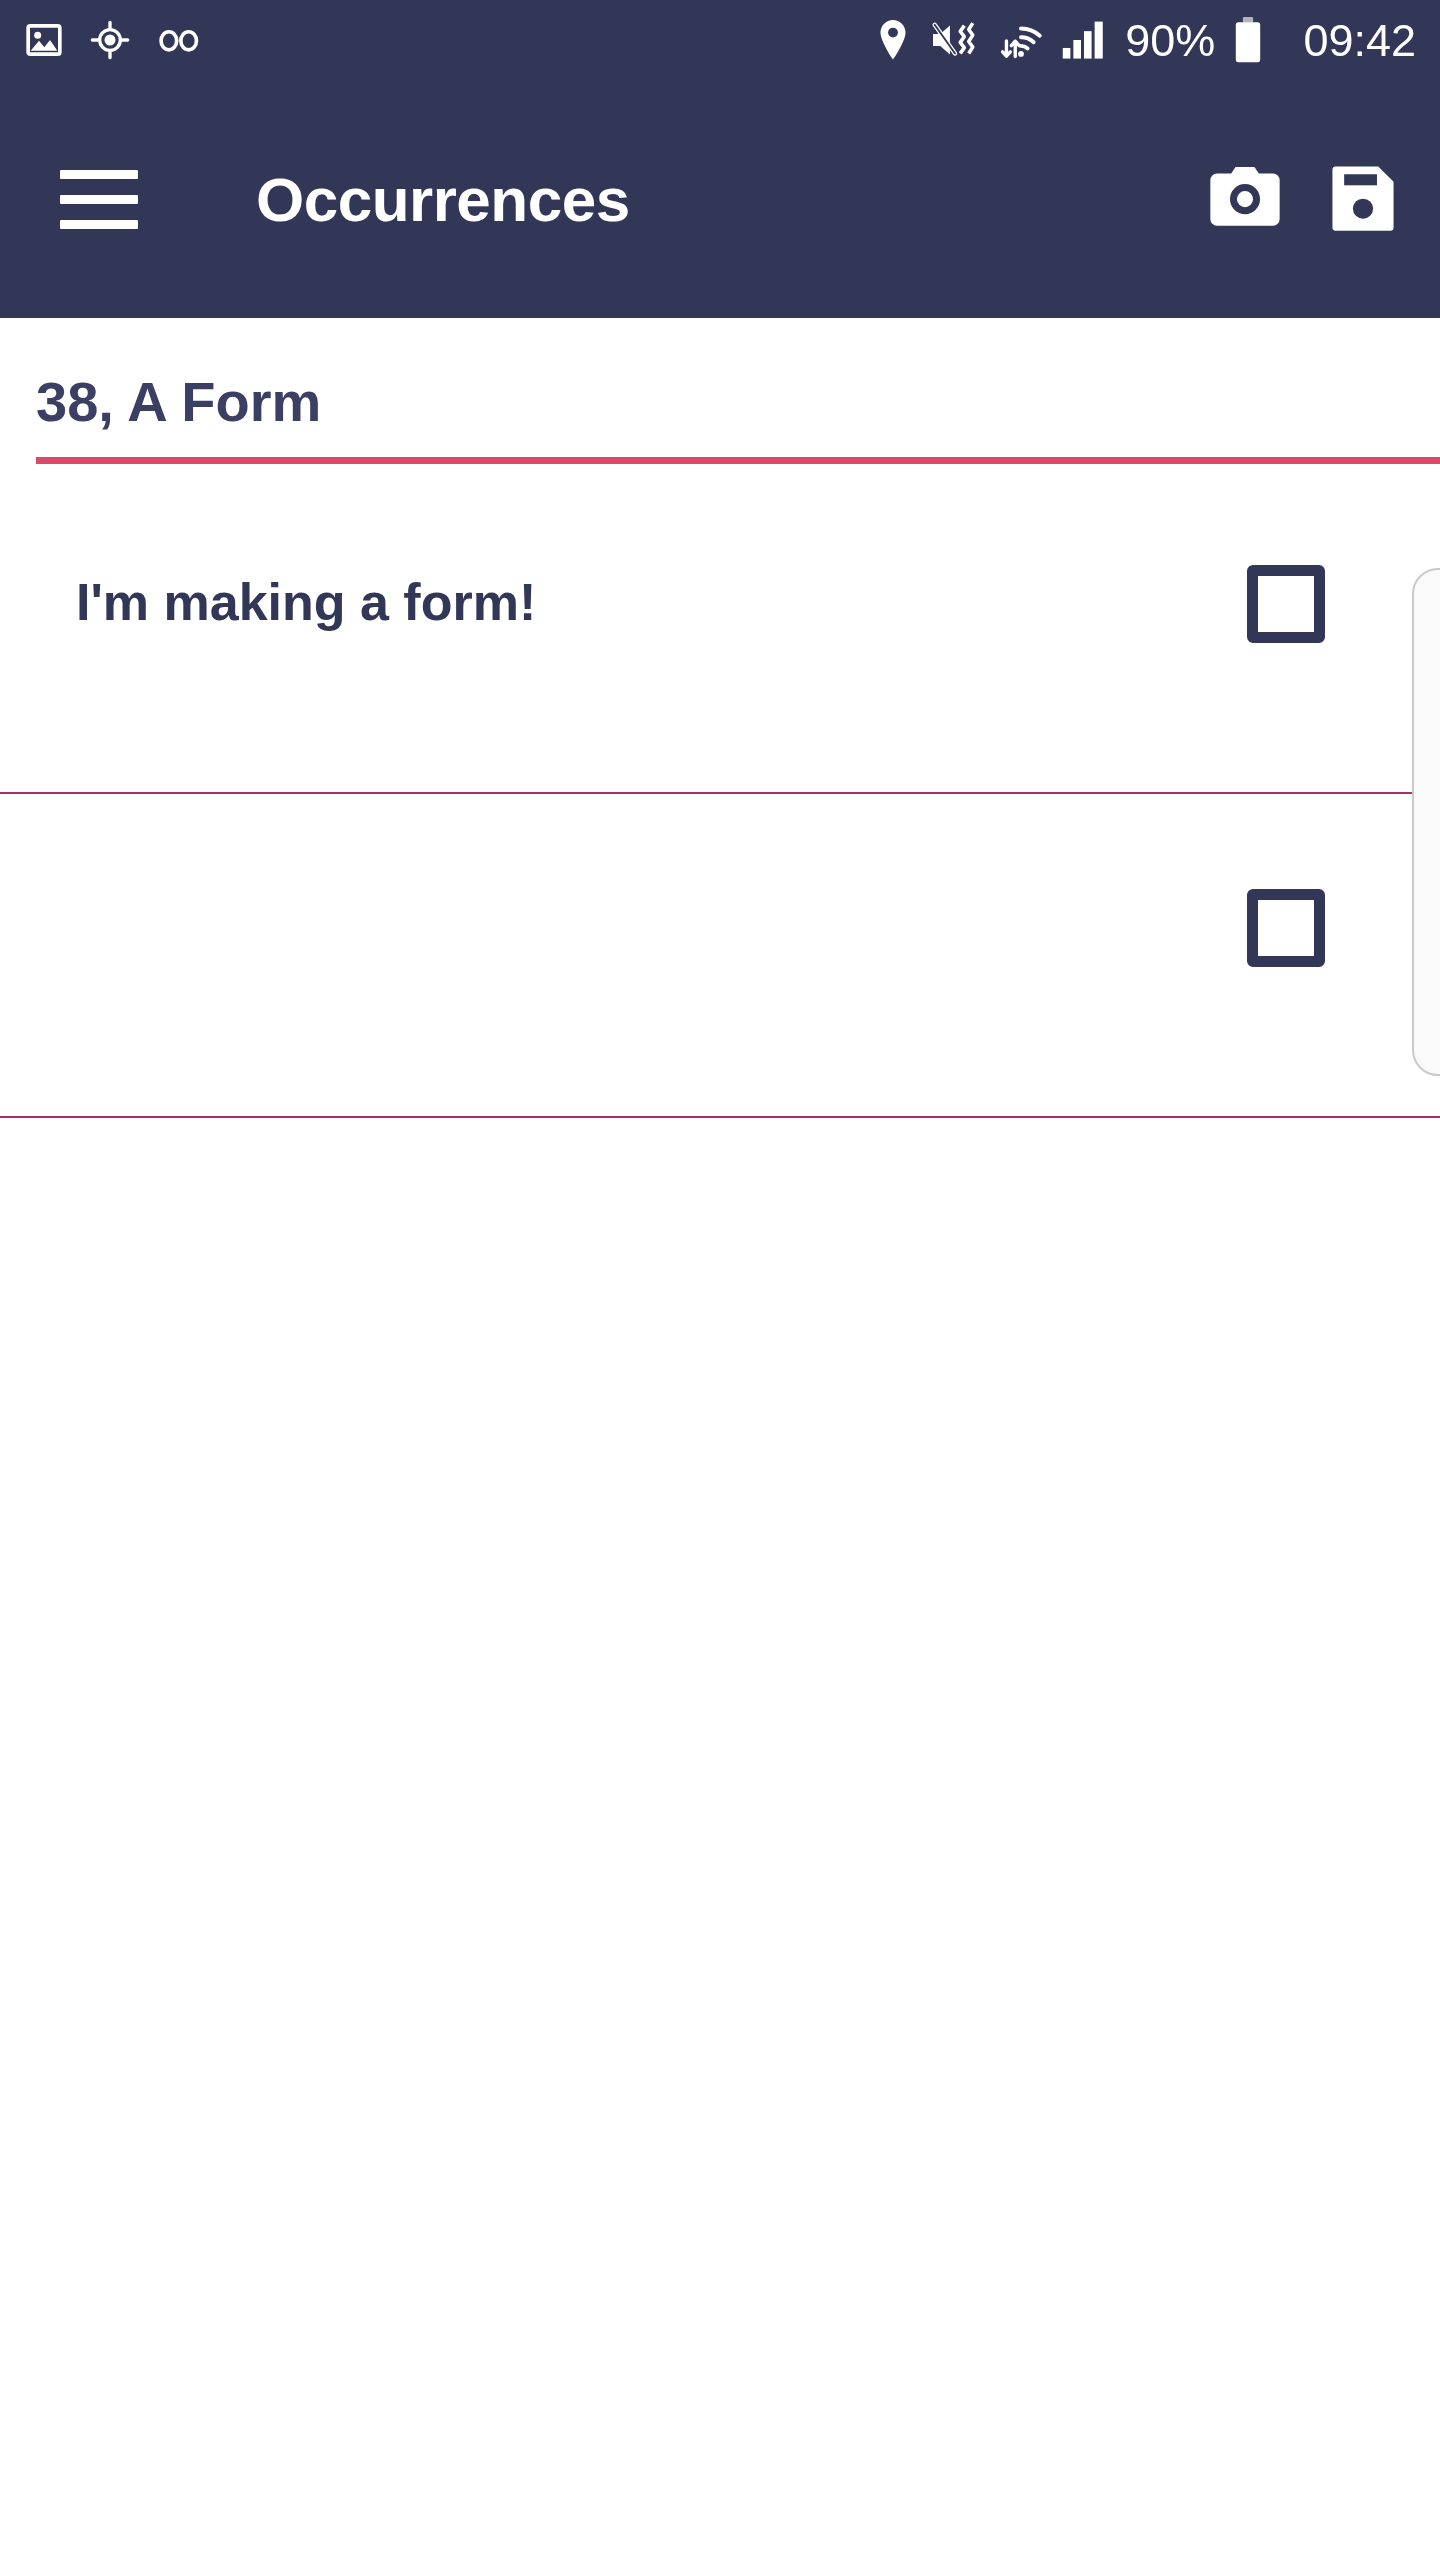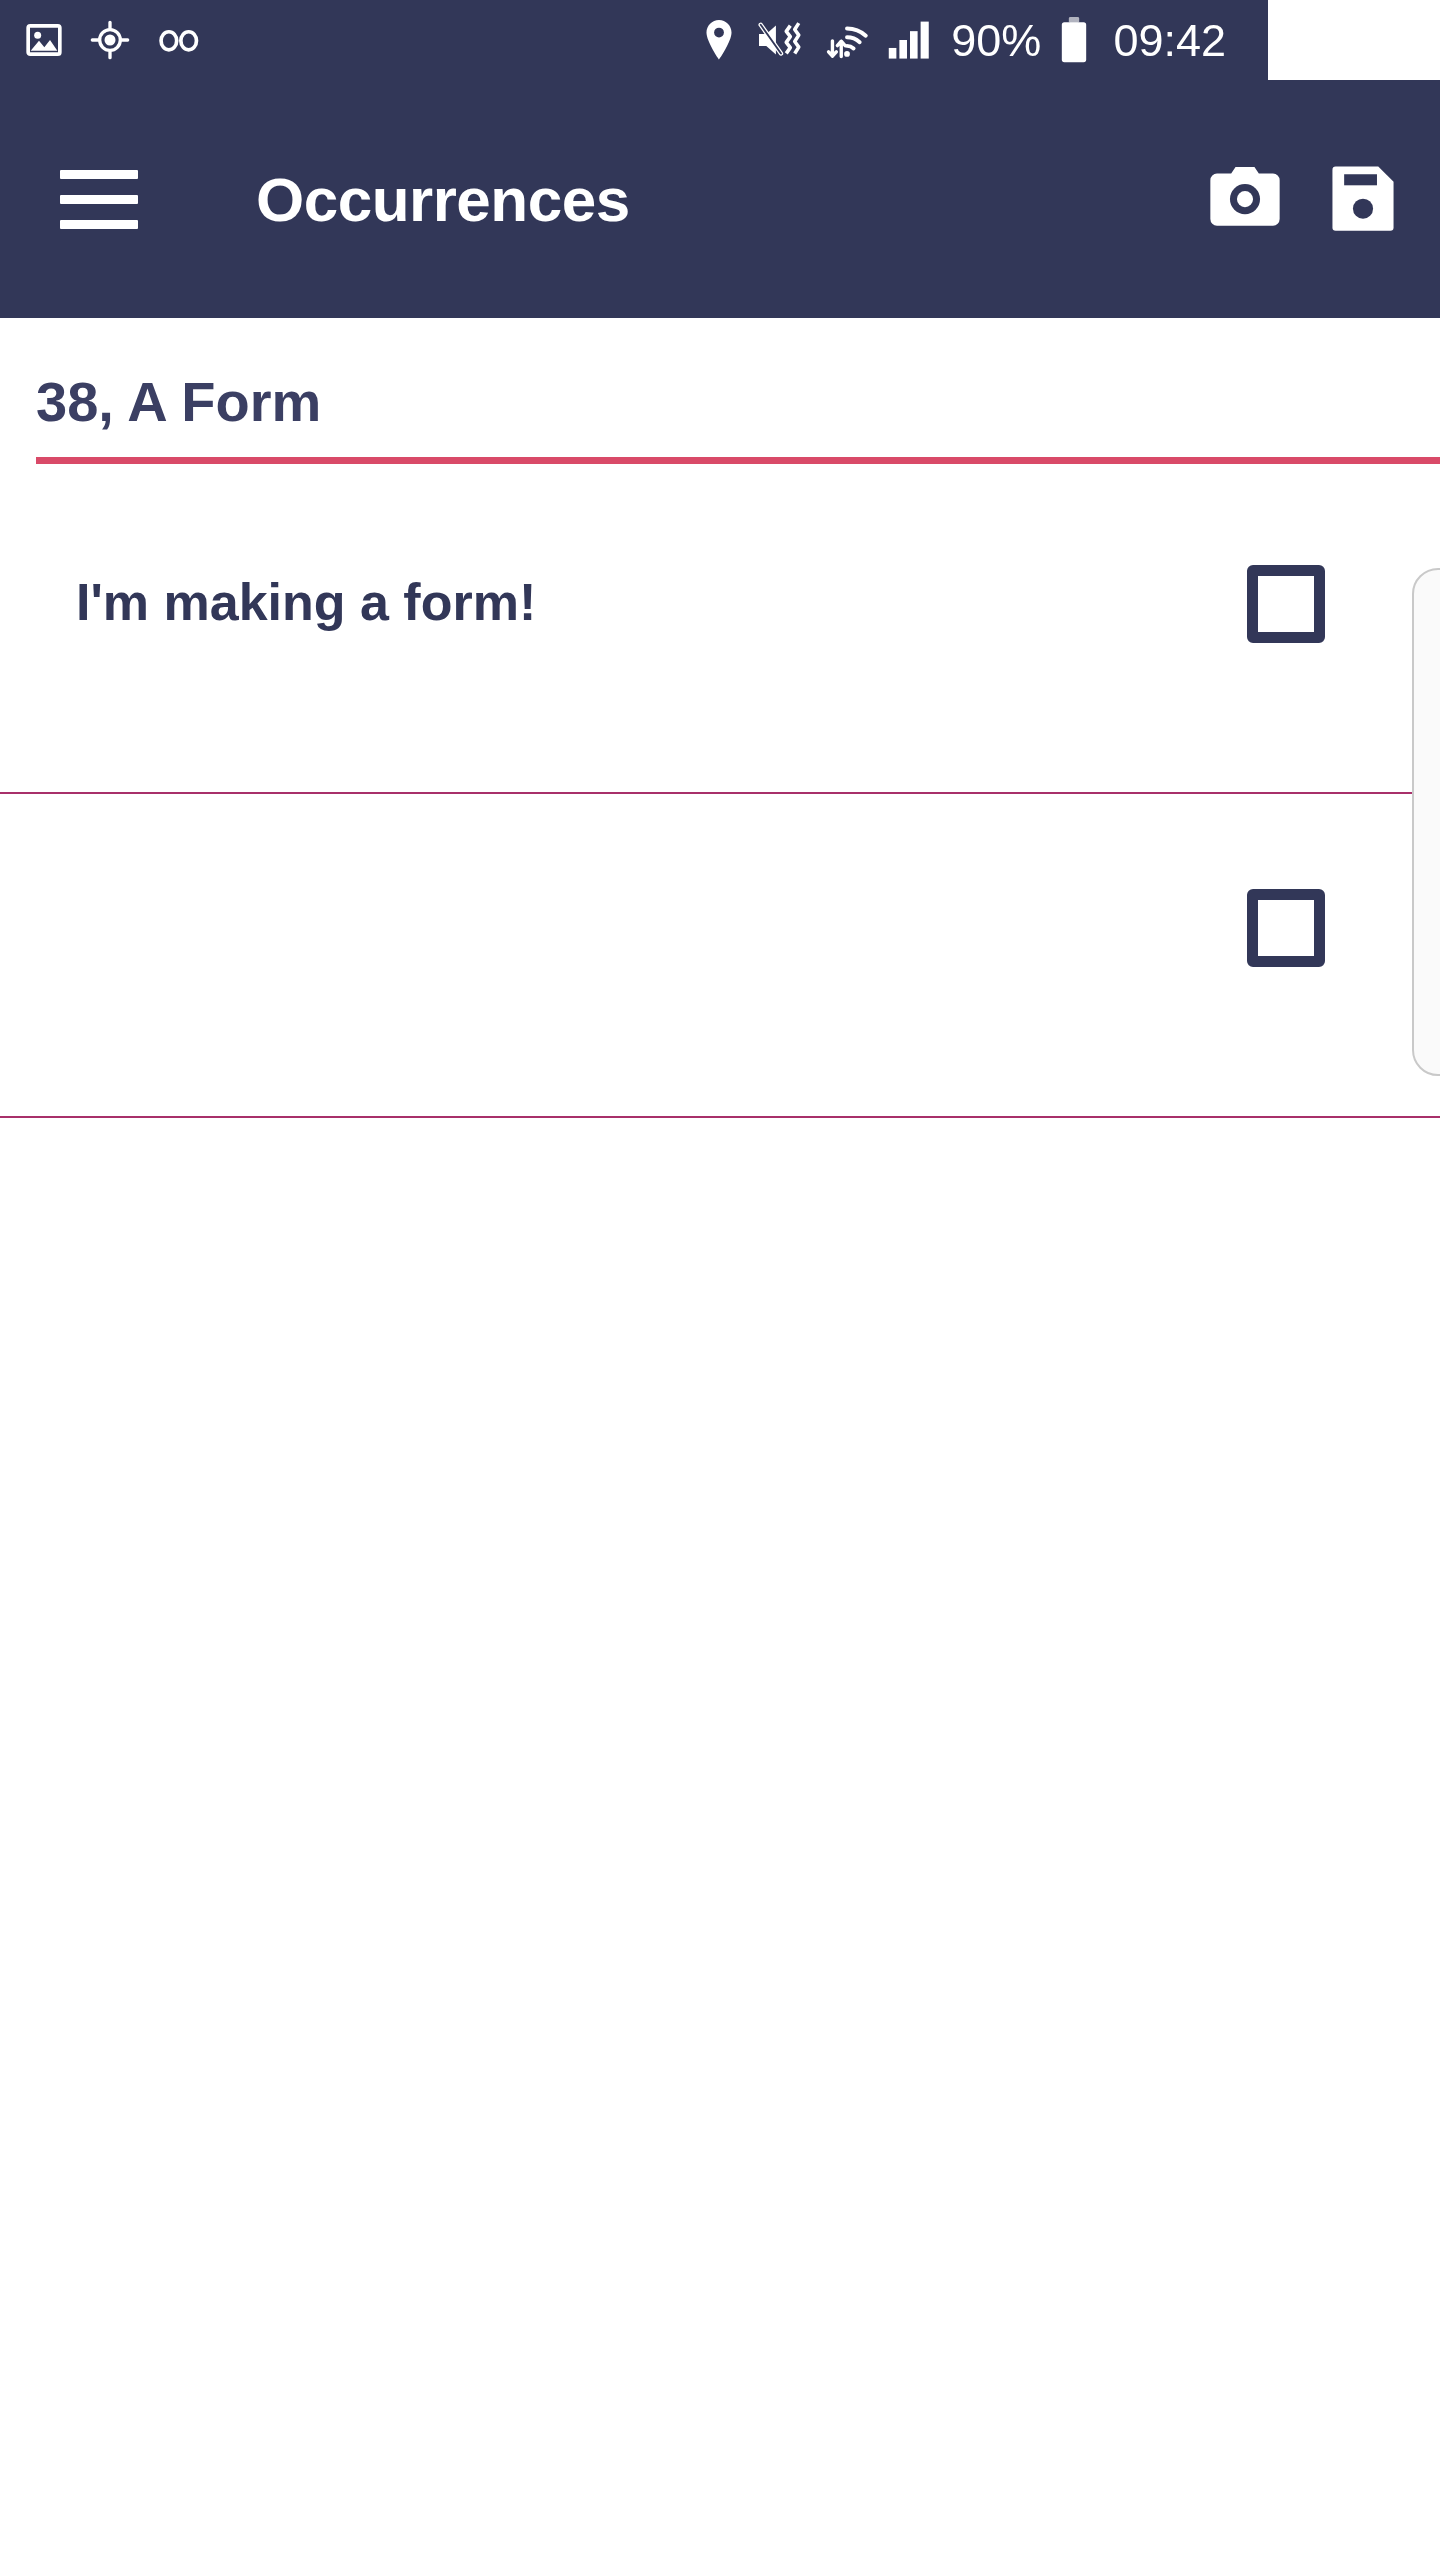--- a/index.html
+++ b/index.html
@@ -12,28 +12,28 @@
     height: 2560px;
     font-family: "Liberation Sans", sans-serif;
     overflow: hidden;
     position: relative;
   }
 
   
   #status-bar {
     position: absolute;
     top: 0; left: 0;
-    width: 1268px;
+    width: 1440px;
     height: 80px;
     background: #323758;
     display: flex;
     align-items: center;
     justify-content: space-between;
     box-sizing: border-box;
-    padding: 0 42px 0 24px;
+    padding: 0 24px 0 24px;
   }
   .sb-left, .sb-right {
     display: flex;
     align-items: center;
   }
   .sb-left { gap: 26px; }
   .sb-right { gap: 18px; }
   .sb-icon {
     display: inline-flex;
     align-items: center;
@@ -41,21 +41,21 @@
     line-height: 0;
   }
   .sb-text {
     color: #ffffff;
     font-size: 45px;
     font-weight: 400;
     letter-spacing: 0px;
     line-height: 1;
     white-space: nowrap;
   }
-  #status-clock { margin-left: 6px; }
+  #status-clock { margin-left: 22px; }
 
   
   #app-bar {
     position: absolute;
     top: 80px; left: 0;
     width: 1440px;
     height: 238px;
     background: #323758;
     display: flex;
     align-items: center;

